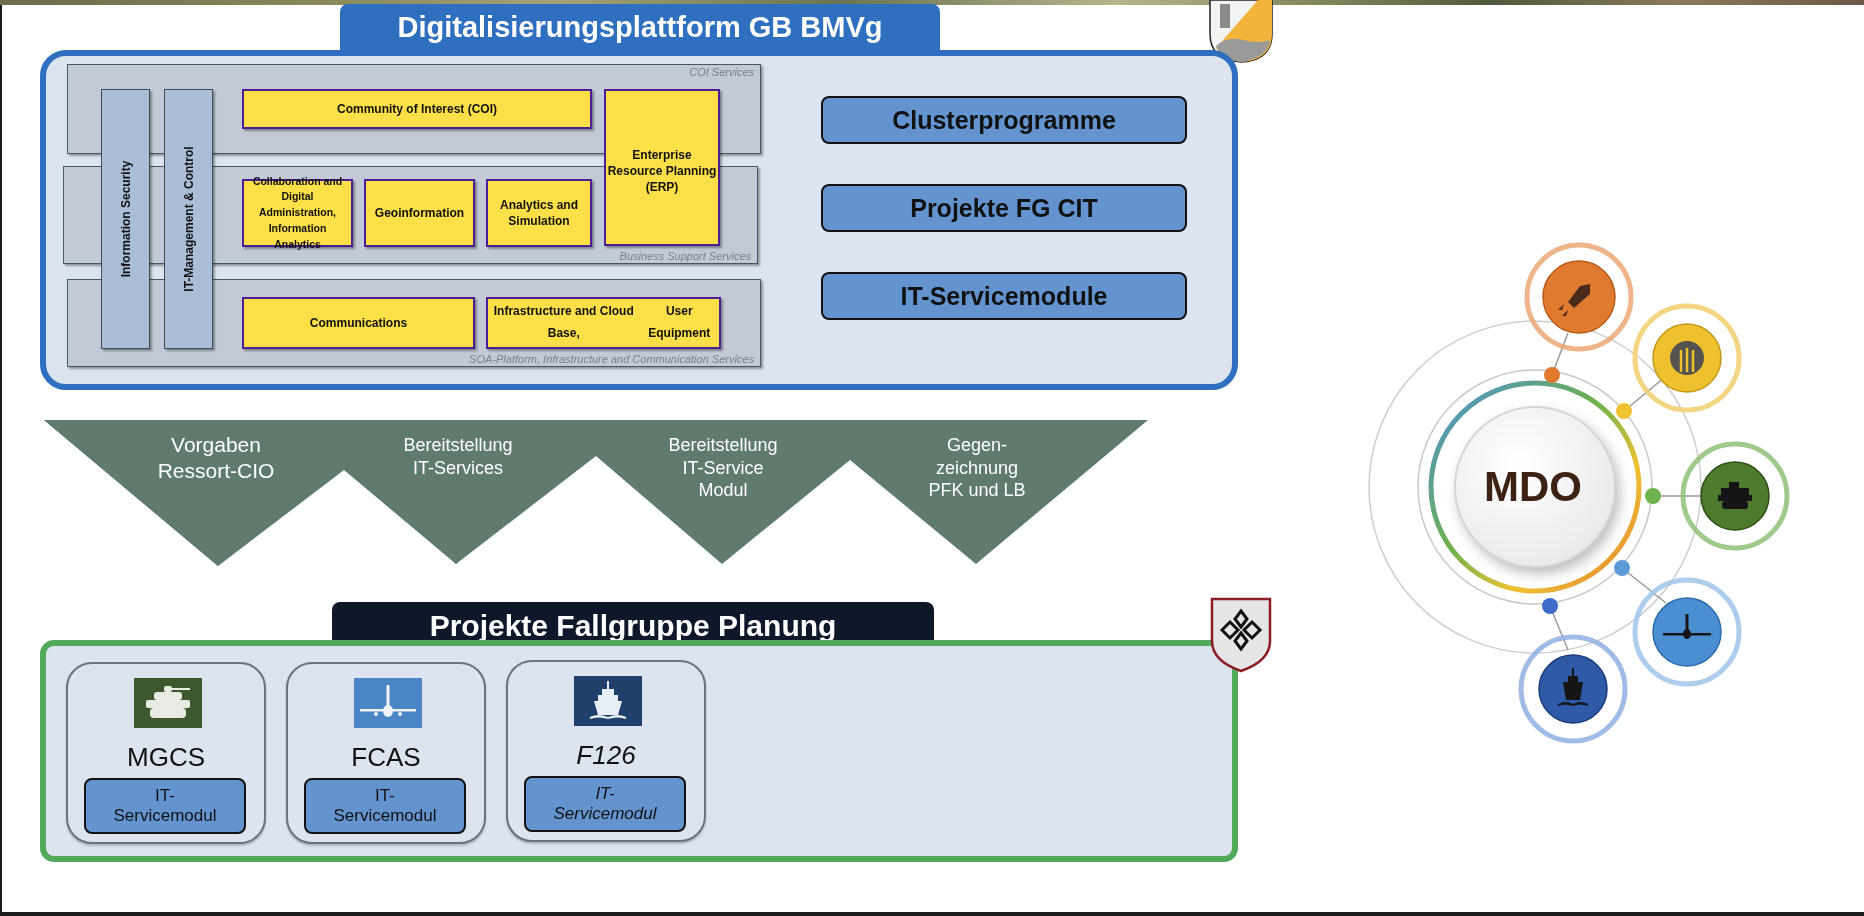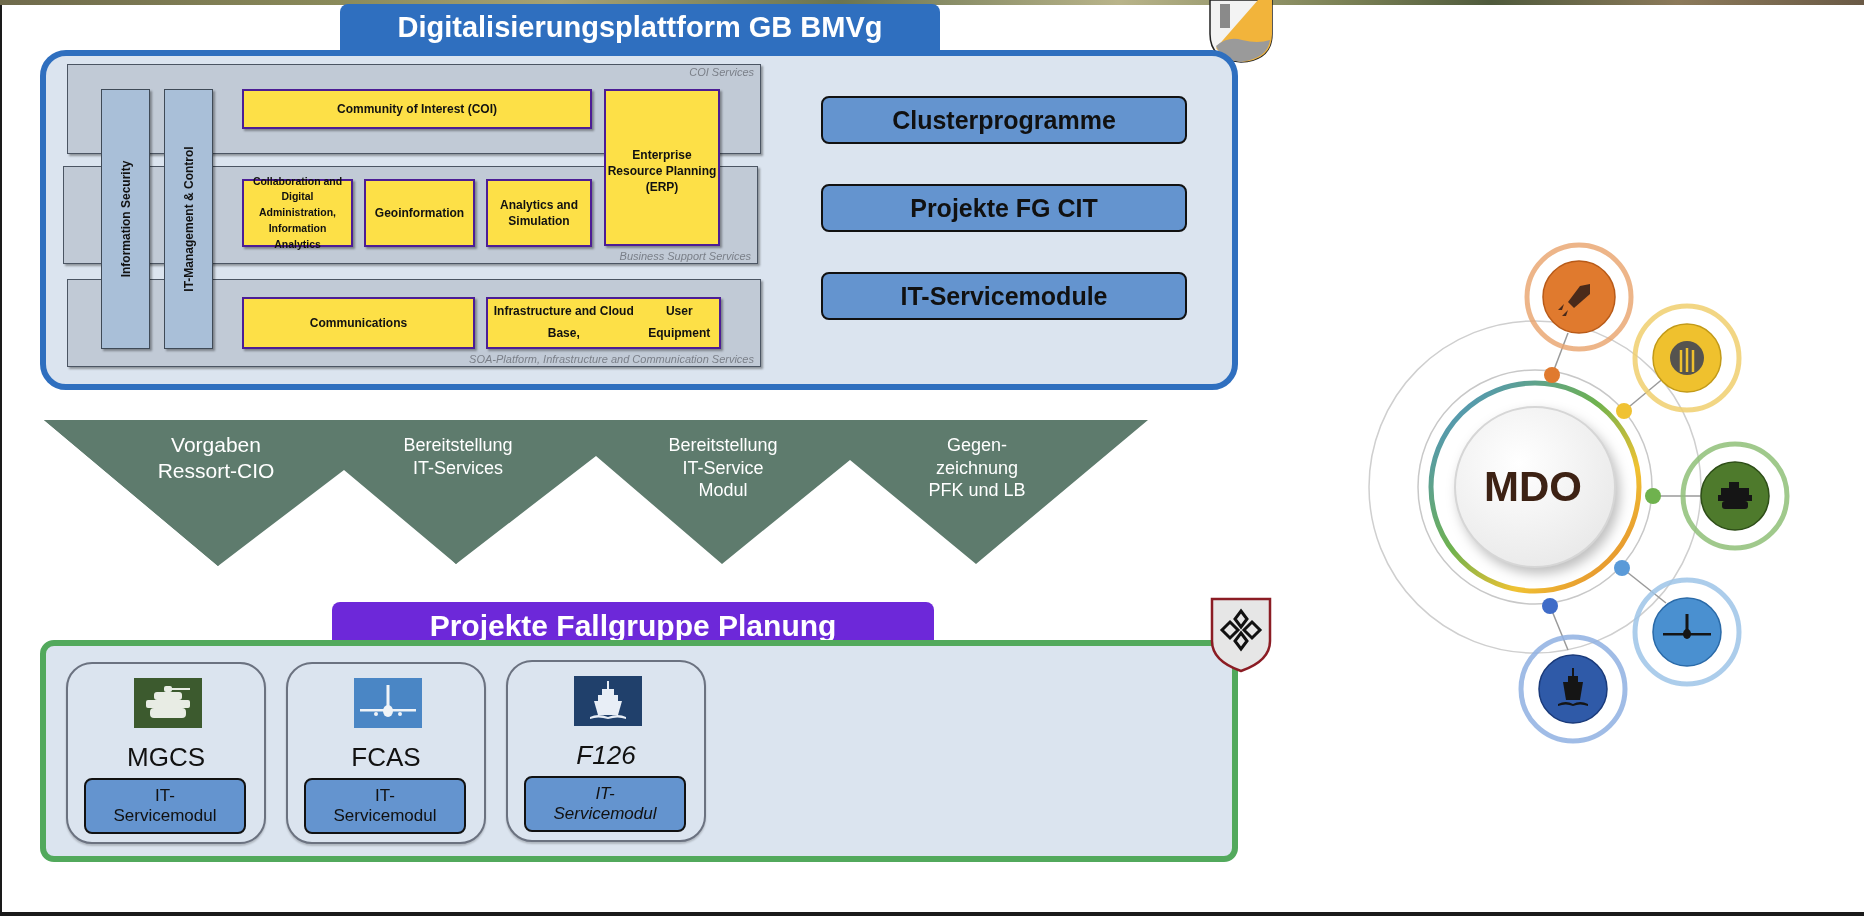--- a/index.html
+++ b/index.html
@@ -15,21 +15,21 @@
   .layer-label{font-style:italic;font-size:11px;color:#7a7f88;position:absolute;right:6px;white-space:nowrap;}
   .box{background:#fde047;border:2px solid #4c1d95;box-shadow:2px 2px 2px rgba(0,0,0,.35);box-sizing:border-box;display:flex;align-items:center;justify-content:center;text-align:center;font-weight:bold;color:#111;font-size:12px;line-height:1.35;}
   .vbox{background:#a9bfd8;border:1px solid #3f4a57;box-shadow:2px 2px 2px rgba(0,0,0,.35);box-sizing:border-box;}
   .vtext{position:absolute;left:50%;top:50%;transform:translate(-50%,-50%) rotate(-90deg);white-space:nowrap;font-weight:bold;font-size:12px;color:#111;}
   .pill{background:#6494cf;border:2.5px solid #111;border-radius:8px;box-sizing:border-box;color:#111;font-weight:bold;font-size:25px;text-align:center;display:flex;align-items:center;justify-content:center;}
   
   .tri-svg{left:44px;top:420px;}
   .tri-label{color:#fff;text-align:center;font-size:18px;line-height:1.25;}
   .tri-label.big{font-size:21px;}
   
-  .bot-title{left:332px;top:602px;width:602px;height:44px;background:#6d28d9;border-radius:8px 8px 0 0;color:#fff;font-weight:bold;font-size:30px;text-align:center;line-height:48px;}
+  .bot-title{left:332px;top:602px;width:602px;height:44px;background:#0f172a;border-radius:8px 8px 0 0;color:#fff;font-weight:bold;font-size:30px;text-align:center;line-height:48px;}
   .bot-panel{left:40px;top:640px;width:1198px;height:222px;border:6px solid #52a95c;border-radius:14px;background:#dbe4ef;box-sizing:border-box;}
   .proj-card{width:200px;height:182px;border:2.5px solid #6b7280;border-radius:26px;box-sizing:border-box;background:#dbe4ef;box-shadow:0 2px 2px rgba(0,0,0,.2);}
   .proj-icon{position:absolute;left:66px;top:14px;width:68px;height:50px;display:flex;align-items:center;justify-content:center;}
   .proj-name{position:absolute;left:0;width:100%;top:78px;text-align:center;font-size:26px;color:#111;}
   .proj-mod{position:absolute;left:16px;top:114px;width:162px;height:56px;background:#6494cf;border:2.5px solid #111;border-radius:8px;box-sizing:border-box;text-align:center;font-size:17px;color:#111;display:flex;flex-direction:column;align-items:center;justify-content:center;line-height:1.2;}
   .mdo-title{left:1340px;top:120px;width:460px;text-align:center;font-weight:bold;font-size:27px;color:#111;line-height:1.25;}
   .crest{left:1206px;top:0;}
   .shield{left:1210px;top:597px;}
 </style>
 </head>

